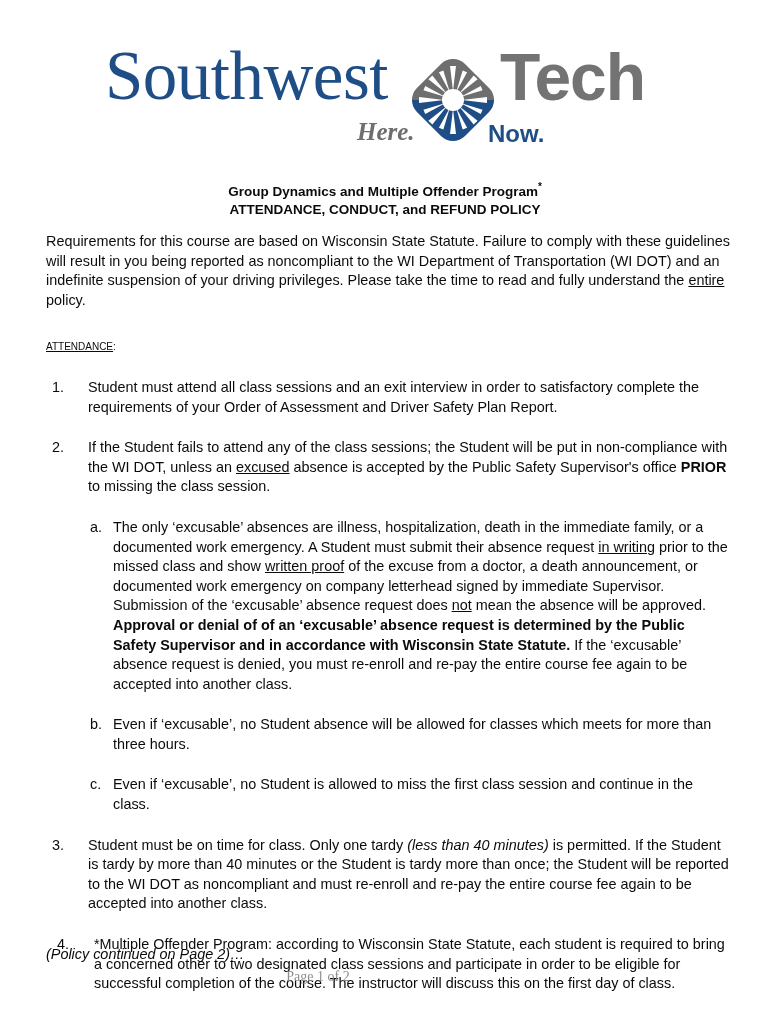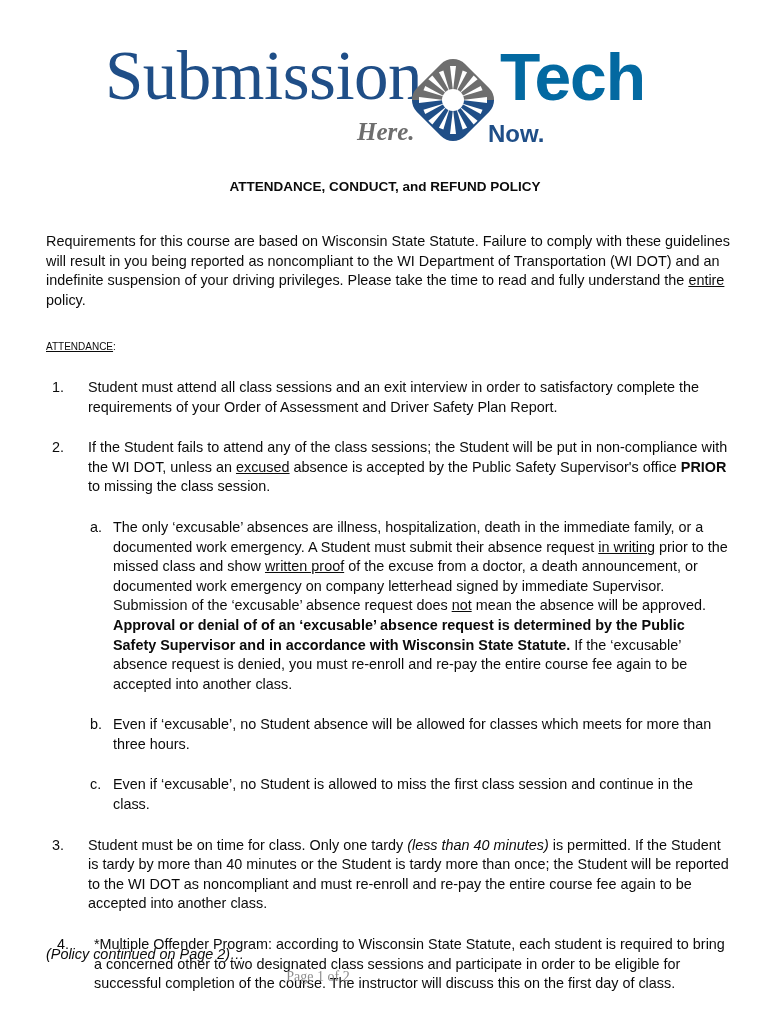--- a/index.html
+++ b/index.html
@@ -51,21 +51,21 @@
   }
   .logo-tech {
     position: absolute;
     left: 395px;
     top: 0px;
     font-family: "Liberation Sans", sans-serif;
     font-weight: bold;
     font-size: 66px;
     line-height: 1;
     letter-spacing: -1px;
-    color: #0369a1;
+    color: #737373;
   }
   .logo-mark {
     position: absolute;
     left: 298px;
     top: 6px;
     width: 100px;
     height: 100px;
   }
   .logo-here {
     position: absolute;
@@ -194,21 +194,21 @@
     color: #8d8d8d;
   }
 </style>
 </head>
 <body>
 
 <div class="page">
 
   <div class="logo-block">
     <div class="logo-inner">
-      <span class="logo-southwest">Submission</span>
+      <span class="logo-southwest">Southwest</span>
 
       <span class="logo-mark">
         <svg width="100" height="100" viewBox="0 0 100 100" aria-hidden="true">
           <defs>
             <clipPath id="clipUpper">
               <polygon points="0,0 100,0 100,100 0,0"></polygon>
             </clipPath>
             <clipPath id="clipLower">
               <polygon points="0,0 100,100 0,100"></polygon>
             </clipPath>
@@ -247,20 +247,21 @@
         </svg>
       </span>
 
       <span class="logo-tech">Tech</span>
       <span class="logo-here">Here.</span>
       <span class="logo-now">Now.</span>
     </div>
   </div>
 
   <div class="doc-title">
+    <div><span>Group Dynamics and Multiple Offender Program</span><span class="sup">*</span></div>
     <div>ATTENDANCE, CONDUCT, and REFUND POLICY</div>
   </div>
 
   <div class="content">
 
     <p class="para"><span>Requirements for this course are based on Wisconsin State Statute. Failure to comply with these guidelines will result in you being reported as noncompliant to the WI Department of Transportation (WI DOT) and an indefinite suspension of your driving privileges.  Please take the time to read and fully understand the </span><span class="u">entire</span><span> policy.</span></p>
 
     <p class="para section-head"><span class="u">ATTENDANCE</span><span>:</span></p>
 
     <ol class="numlist">

